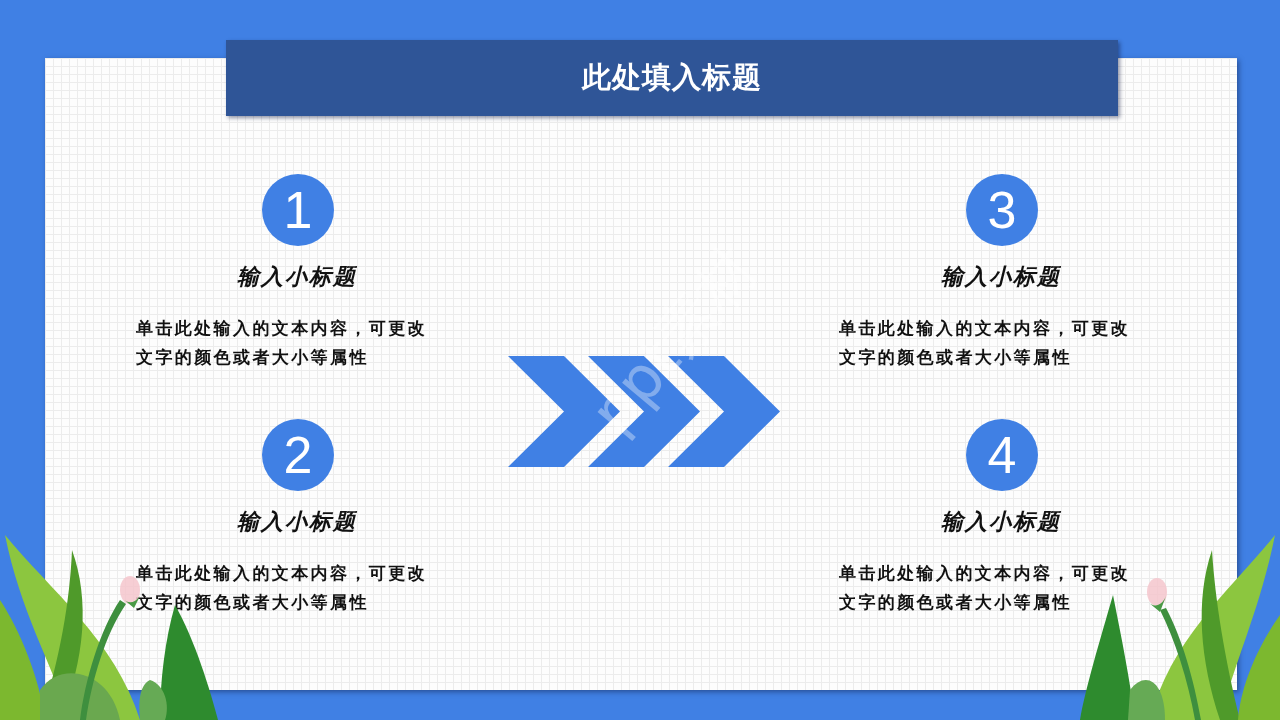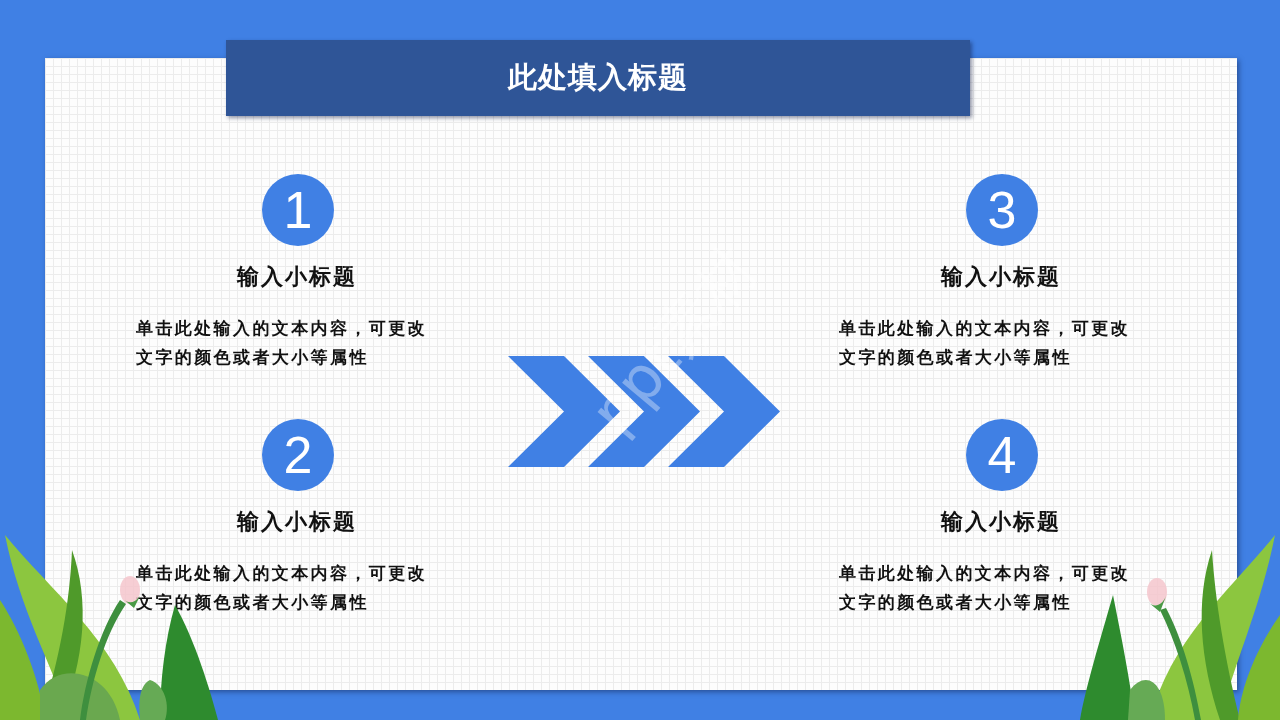--- a/index.html
+++ b/index.html
@@ -11,38 +11,38 @@
     .panel {
       position: absolute; left: 45px; top: 58px; width: 1192px; height: 632px;
       background-color: #fdfdfd;
       background-image:
         linear-gradient(to right, #ececec 1px, transparent 1px),
         linear-gradient(to bottom, #ececec 1px, transparent 1px);
       background-size: 8px 8px;
       box-shadow: 2px 2px 5px rgba(20,40,90,0.55);
     }
     .title-bar {
-      position: absolute; left: 226px; top: 40px; width: 744px; height: 76px;
+      position: absolute; left: 226px; top: 40px; width: 892px; height: 76px;
       background: #2f5597;
       box-shadow: 2px 2px 4px rgba(10,20,60,0.45);
       display: flex; align-items: center; justify-content: center;
     }
     .title-text {
       color: #ffffff; font-size: 29px; font-weight: bold; letter-spacing: 1px;
       font-family: "DejaVu Sans", sans-serif;
     }
     .num-circle {
       position: absolute; width: 72px; height: 72px; border-radius: 50%;
       background: #4080e4; color: #fff;
       display: flex; align-items: center; justify-content: center;
       font-size: 52px; font-family: "Liberation Sans", sans-serif; line-height: 1;
     }
     .sub-title {
       position: absolute; width: 300px; text-align: center;
-      font-size: 22px; font-weight: bold; color: #111; letter-spacing: 2px;
+      font-size: 22px; font-weight: bold; color: #111; letter-spacing: 2px; font-style: italic;
     }
     .body-text {
       position: absolute; width: 340px;
       font-size: 17px; color: #111; line-height: 29px; letter-spacing: 2.4px; font-weight: bold;
     }
     .chevrons { position: absolute; left: 500px; top: 350px; }
     .watermark {
       position: absolute; left: 565px; top: 300px;
       font-size: 60px; color: rgba(255,255,255,0.35);
       transform: rotate(-50deg); font-family: "DejaVu Sans", sans-serif;

